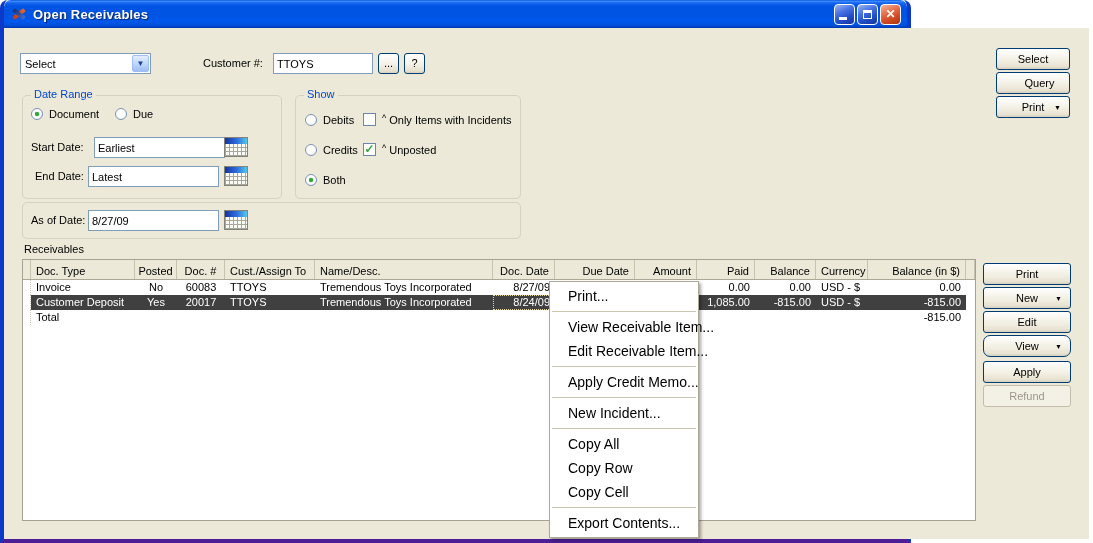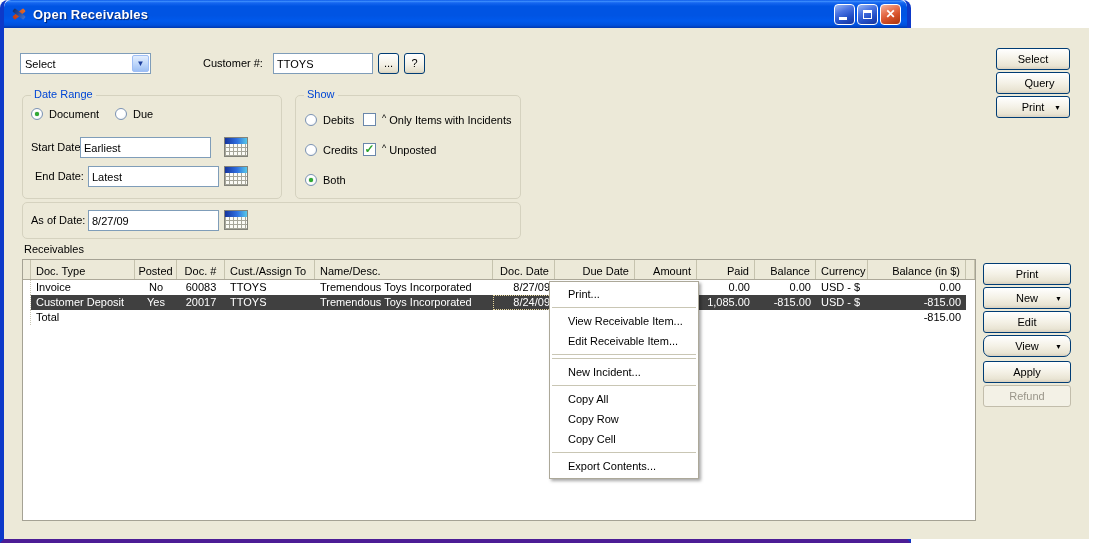--- a/index.html
+++ b/index.html
@@ -78,21 +78,21 @@
   .w0{width:104px}.w1{width:42px}.w2{width:48px}.w3{width:90px}.w4{width:178px}
   .w5{width:62px}.w6{width:80px}.w7{width:62px}.w8{width:58px}.w9{width:61px}
   .w10{width:52px}.w11{width:98px}.sliver{flex:1;border-right:none}
   .al{text-align:left;padding-left:5px}.ac{text-align:center}.ar{text-align:right;padding-right:5px}
   .grow.selected .gc { background:#404040; color:#fff; }
   .grow.selected .gutter, .grow.selected .sliver { background:#fff; }
   .focus-cell { outline:1px dotted #e6d69c; outline-offset:-1px; }
   
   .menu { position:absolute; left:545px; top:253px; width:150px; background:#fff;
     border:1px solid #aca899; box-shadow:2px 2px 3px rgba(0,0,0,.35); padding:2px 0; z-index:50; }
-  .mitem { font-size:11px; color:#000; padding:4px 14px 4px 18px; cursor:pointer; white-space:nowrap; }
+  .mitem { font-size:14px; color:#000; padding:4px 14px 4px 18px; cursor:pointer; white-space:nowrap; }
   .msep { height:1px; background:#c9c6b4; margin:3px 2px; }
 </style>
 </head>
 <body>
 
 <div class="window">
   <div class="titlebar">
     <div class="appicon">
         <span class="s1"></span>
         <span class="s2"></span>
@@ -131,21 +131,21 @@
       <span class="gtitle">Date Range</span>
       <div class="radio checked" style="left:8px;top:12px;">
         <span class="rdot"></span>
         <span class="rlbl">Document</span>
       </div>
       <div class="radio" style="left:92px;top:12px;">
         <span class="rdot"></span>
         <span class="rlbl">Due</span>
       </div>
       <span class="lbl" style="left:8px;top:45px;">Start Date:</span>
-      <input class="field" style="left: 57px; top: 41px; width: 131px; position: absolute;" value="Earliest">
+      <input class="field" style="left: 71px; top: 41px; width: 131px; position: absolute;" value="Earliest">
       <div class="cal" style="left:201px;top:41px;">
           <div class="calhead"></div>
           <div class="calgrid"></div>
         </div>
       <span class="lbl" style="left:12px;top:74px;">End Date:</span>
       <input class="field" style="left: 65px; top: 70px; width: 131px; position: absolute;" value="Latest">
       <div class="cal" style="left:201px;top:70px;">
           <div class="calhead"></div>
           <div class="calgrid"></div>
         </div>
@@ -253,20 +253,21 @@
         <div class="gc sliver"></div>
       </div>
     </div>
 
     <div class="menu">
       <div class="mitem">Print...</div>
       <div class="msep"></div>
       <div class="mitem">View Receivable Item...</div>
       <div class="mitem">Edit Receivable Item...</div>
       <div class="msep"></div>
+      <div class="mitem">Apply Credit Memo...</div>
       <div class="msep"></div>
       <div class="mitem">New Incident...</div>
       <div class="msep"></div>
       <div class="mitem">Copy All</div>
       <div class="mitem">Copy Row</div>
       <div class="mitem">Copy Cell</div>
       <div class="msep"></div>
       <div class="mitem">Export Contents...</div>
     </div>
 

